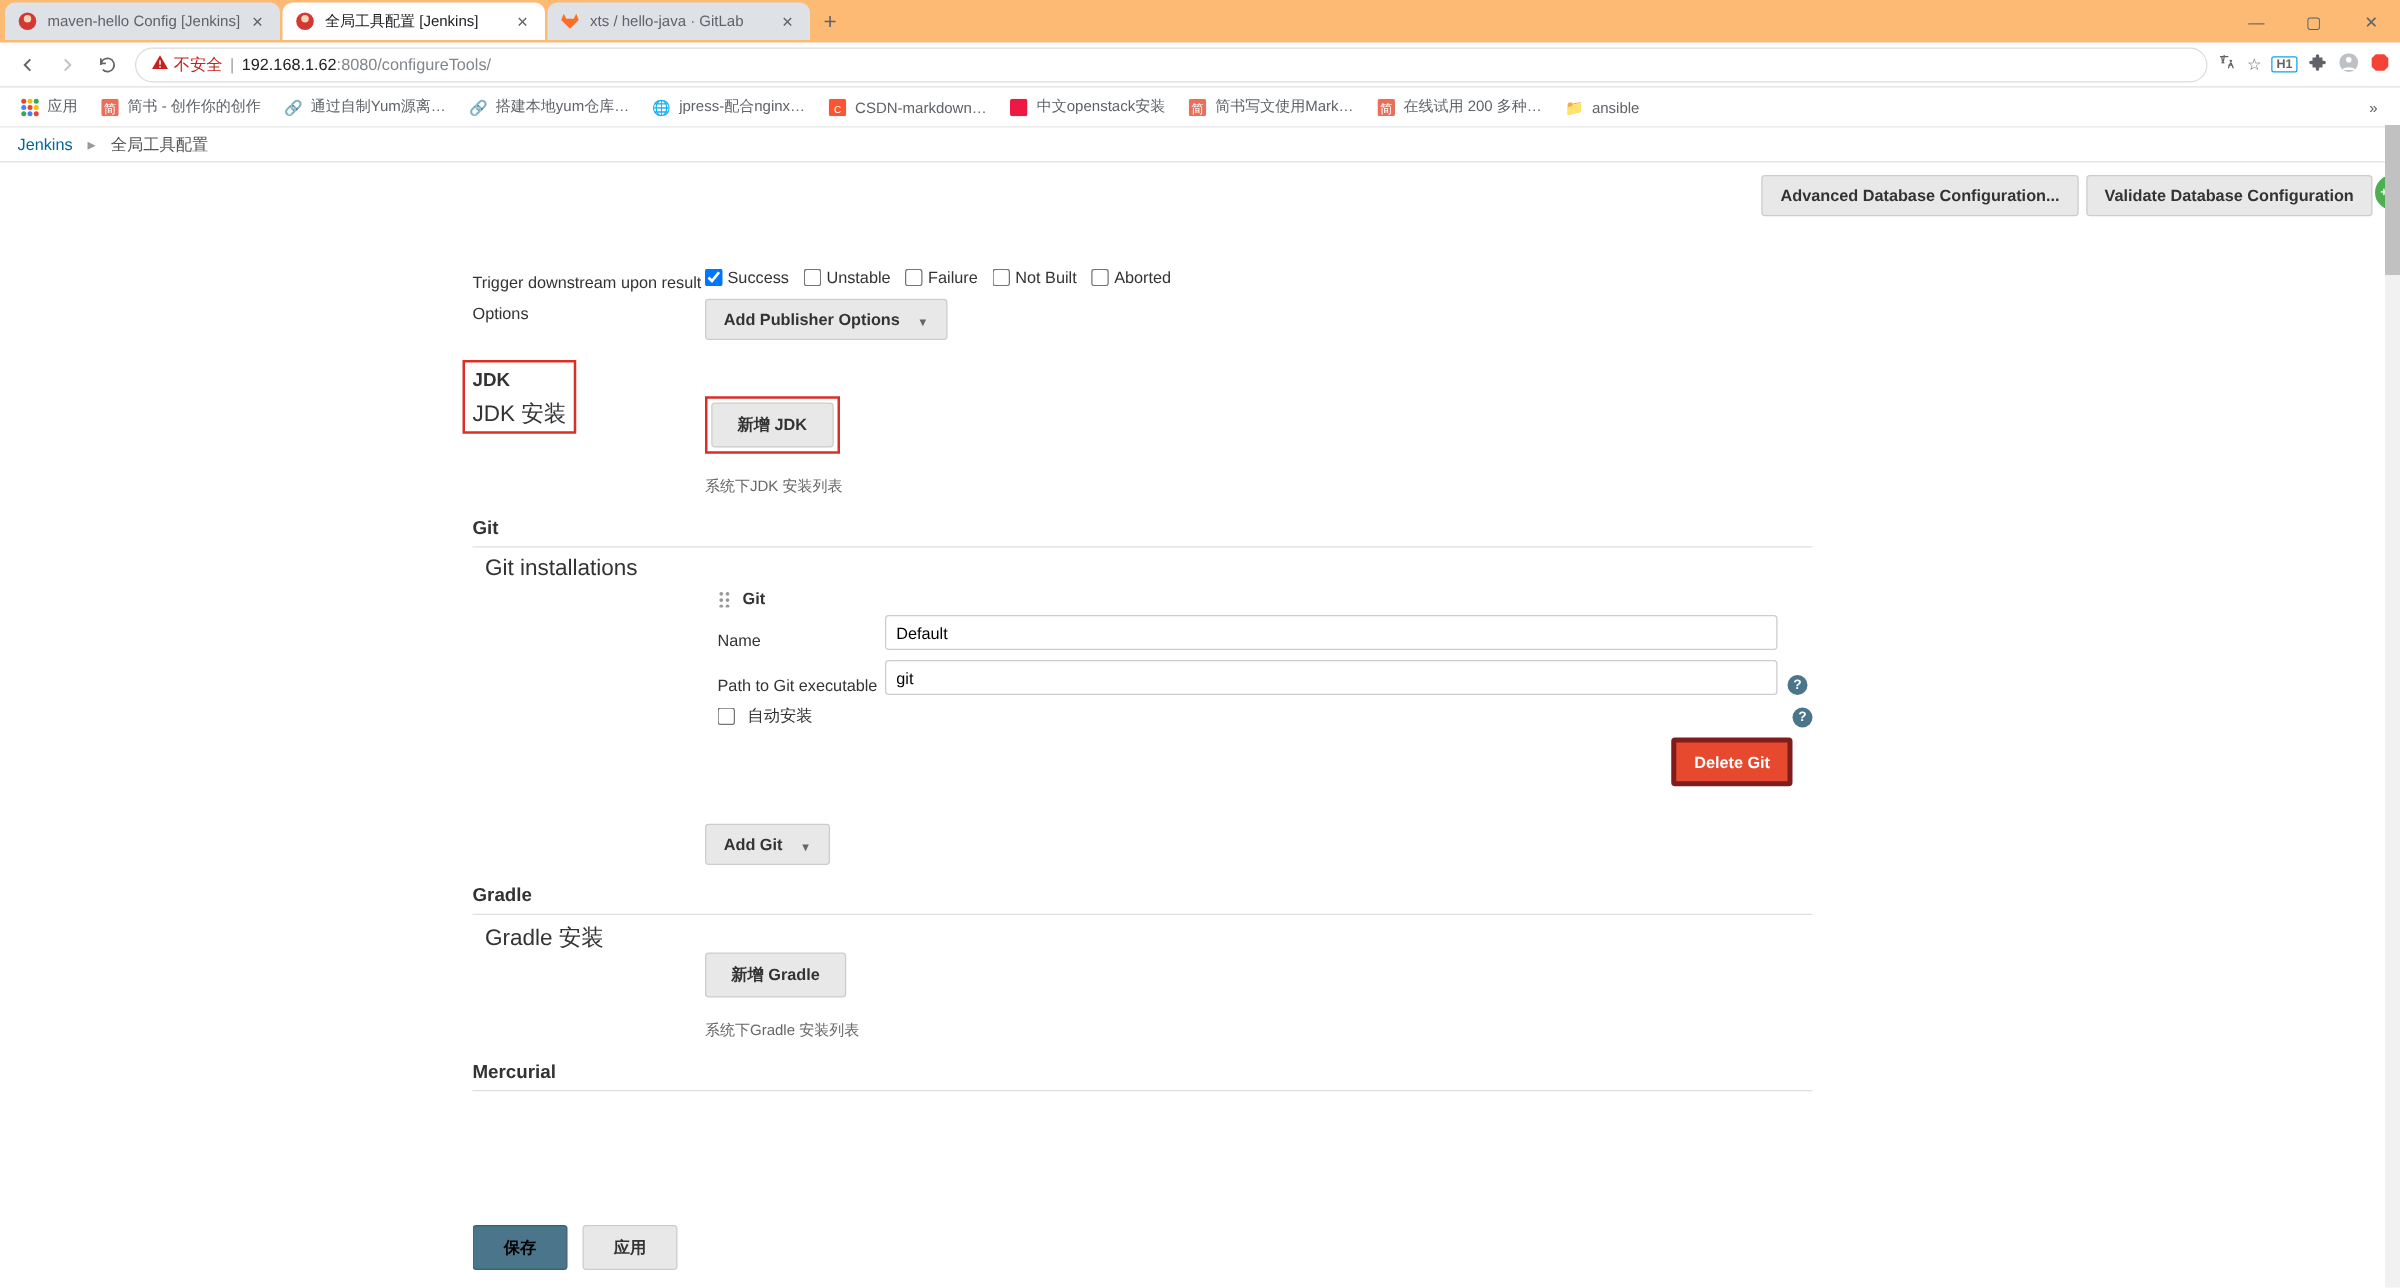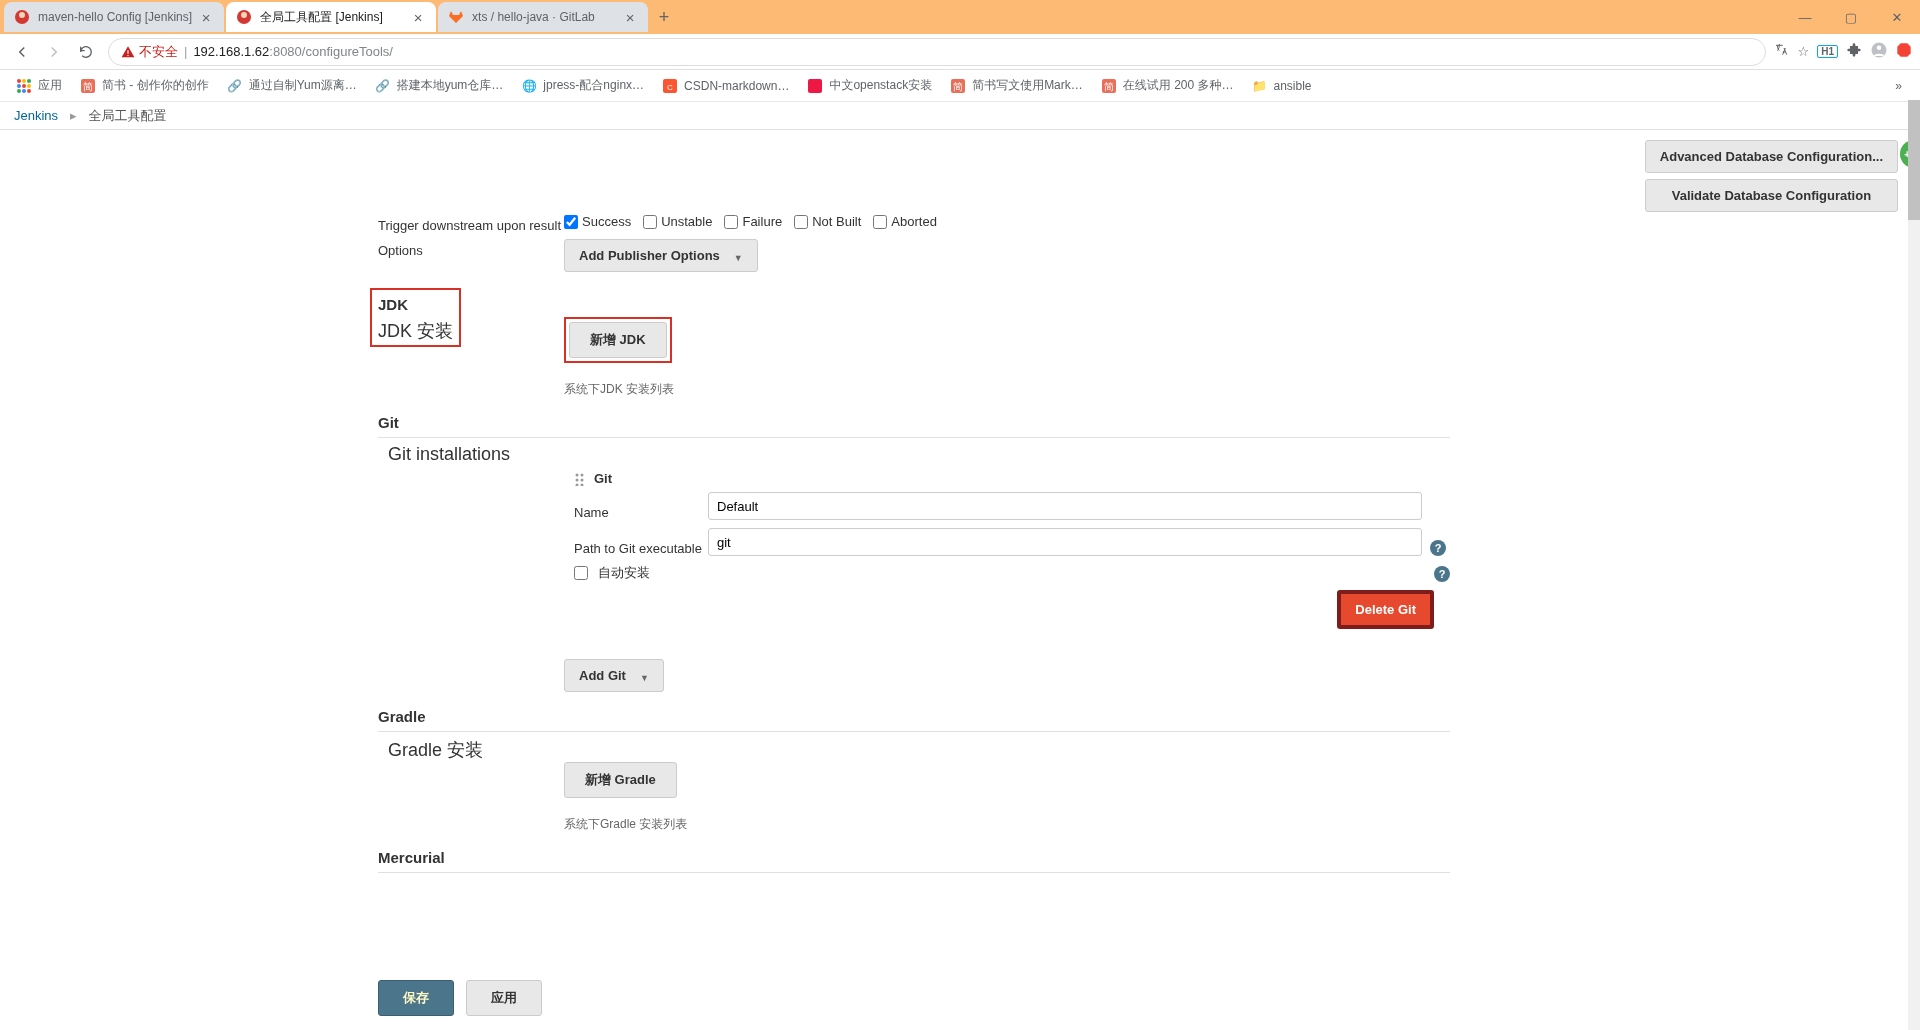--- a/index.html
+++ b/index.html
@@ -10,36 +10,36 @@
 .tab-icon{width:16px;height:16px;margin-right:8px;flex-shrink:0}
 .tab-title{flex:1;white-space:nowrap;overflow:hidden;text-overflow:ellipsis}
 .tab-close{width:16px;height:16px;margin-left:6px;display:flex;align-items:center;justify-content:center;color:#5f6368;font-size:15px}
 .tab-new{width:28px;height:28px;display:flex;align-items:center;justify-content:center;color:#5f6368;font-size:18px;cursor:pointer}
 .win-ctrl{margin-left:auto;display:flex}
 .win-btn{width:46px;height:32px;display:flex;align-items:center;justify-content:center;color:#5f6368}
 .addrrow{height:36px;display:flex;align-items:center;padding:0 8px;gap:4px;border-bottom:1px solid #e0e0e0}
 .nav-btn{width:28px;height:28px;display:flex;align-items:center;justify-content:center;color:#5f6368;border-radius:50%}
 .nav-btn.disabled{color:#bdc1c6}
 .addrbar{flex:1;height:28px;border:1px solid #dcdcdc;border-radius:14px;display:flex;align-items:center;padding:0 12px;font-size:13px;margin:0 4px}
-.insecure{color:#c5221f;display:flex;align-items:center;gap:4px}
+.insecure{color:#c5221f;display:flex;align-items:flex-start;gap:4px}
 .url-sep{color:#9aa0a6;margin:0 6px}
 .url-host{color:#202124}
 .url-port{color:#80868b}
 .url-path{color:#80868b}
 .addr-right{display:flex;align-items:center;gap:8px;color:#5f6368}
 .ext-badge{border:1px solid #0ea5e9;border-radius:2px;padding:0 3px;font-size:10px;font-weight:bold}
 .bm-row{height:32px;display:flex;align-items:center;padding:0 10px;gap:6px;border-bottom:1px solid #e8e8e8;font-size:12px;color:#5f6368}
 .bm-item{display:flex;align-items:center;gap:6px;padding:0 6px;cursor:pointer;white-space:nowrap}
 .bm-icon{width:16px;height:16px;display:inline-flex;align-items:center;justify-content:center}
 .bm-chevron{margin-left:auto;padding:0 8px;color:#5f6368}
 .breadcrumb{height:28px;display:flex;align-items:center;padding:0 14px;border-bottom:1px solid #e0e0e0;font-size:13px;color:#555}
 .bc-sep{margin:0 12px;color:#999}
 .bc-link{color:#069;cursor:pointer}
 .content{position:relative;height:calc(100vh - 130px);overflow:auto}
-.top-buttons{position:absolute;right:22px;top:10px;display:flex;flex-direction:column;gap:6px}
+.top-buttons{position:absolute;right:22px;top:10px;display:flex;flex-direction:row;gap:6px}
 .btn{background:#e8e8e8;border:1px solid #ccc;border-radius:3px;padding:8px 14px;font-size:13px;color:#333;cursor:pointer;font-weight:bold}
 .btn-dd{display:flex;align-items:flex-end;gap:10px}
 .btn-dd::after{content:"▼";font-size:9px;color:#666;margin-left:4px}
 .form-area{padding:10px 0 0 378px;max-width:1450px}
 .row{display:flex;align-items:flex-start;margin-bottom:6px}
 .row-label{width:186px;padding-top:4px;font-size:13px}
 .row-content{flex:1;display:flex;align-items:center;gap:12px;flex-wrap:wrap}
 .cb{display:flex;align-items:center;gap:4px;font-size:13px}
 .cb input{width:14px;height:14px}
 .section-hdr{font-size:15px;font-weight:bold;margin:16px 0 2px 0;padding-bottom:6px;border-bottom:1px solid #e0e0e0}
@@ -48,21 +48,21 @@
 .redbox{border:2px solid #d93025;display:inline-block}
 .git-box{margin-left:10px;margin-top:6px}
 .git-hdr{display:flex;align-items:center;gap:6px;font-weight:bold;font-size:13px;margin-bottom:6px}
 .drag-icon{width:14px;height:14px;display:inline-block}
 .drag-icon svg{display:block}
 .field-row{display:flex;align-items:flex-end;margin-bottom:8px}
 .field-lbl{width:134px;font-size:13px}
 .field-inp{flex:1;max-width:714px;height:28px;border:1px solid #ccc;border-radius:3px;padding:0 8px;font-size:13px}
 .help-icon{width:16px;height:16px;margin-left:8px;background:#4b758b;color:#fff;border-radius:50%;display:flex;align-items:center;justify-content:center;font-size:11px;font-weight:bold;cursor:pointer}
 .btn-danger{background:#e6492d;color:#fff;border:4px solid #7f1d1d;font-weight:bold}
-.btn-primary{background:#4b758b;color:#fef9c3;border:1px solid #3d5f72;font-weight:bold}
+.btn-primary{background:#4b758b;color:#000000;border:1px solid #3d5f72;font-weight:bold}
 .bottom-bar{position:fixed;bottom:0;left:378px;right:0;padding:14px 0;display:flex;gap:12px;background:#fff}
 .side-badge{position:fixed;right:0;top:140px;width:20px;height:28px;background:#4caf50;border-radius:14px 0 0 14px;display:flex;align-items:center;justify-content:center;color:#fff;font-size:10px;font-weight:bold}
 .scrollbar-v{position:fixed;right:0;top:100px;bottom:0;width:12px;background:#f1f1f1}
 .scrollbar-thumb{position:absolute;top:0;width:12px;height:120px;background:#c1c1c1;border-radius:0}
 </style>
 </head>
 <body>
 
 <div class="tabbar">
   <div class="tab">

